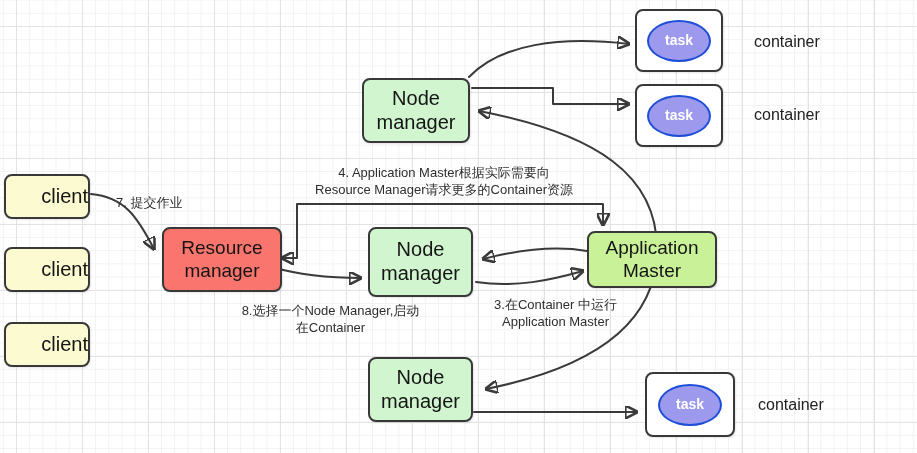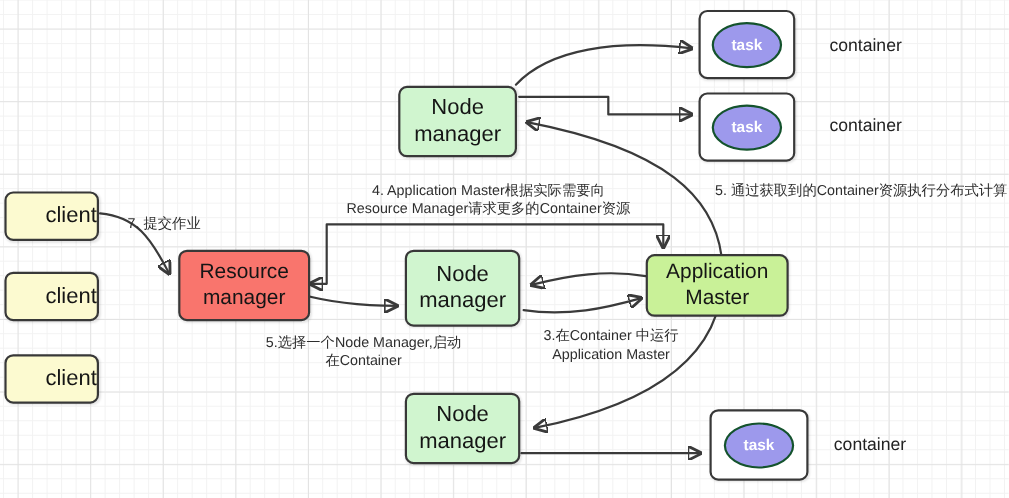--- a/index.html
+++ b/index.html
@@ -22,21 +22,21 @@
     border:2px solid #383838;border-radius:8px;
     display:flex;align-items:center;justify-content:center;text-align:center;
     color:#151515;line-height:1.18;box-shadow:1px 1px 2px rgba(0,0,0,0.10);
   }
   .client{font-size:20px;justify-content:flex-end;}
   .rm{font-size:19px;}
   .nm{font-size:20px;}
   .am{font-size:19px;}
   .cbox{background:#ffffff;}
   .task-ellipse{
-    width:64px;height:42px;border:2px solid #14532d;border-radius:50%;
+    width:64px;height:42px;border:2px solid #1d4ed8;border-radius:50%;
     display:flex;align-items:center;justify-content:center;
     color:#ffffff;font-weight:bold;font-size:14px;box-sizing:border-box;
   }
   .container-label{
     position:absolute;z-index:3;font-size:16px;color:#222;white-space:nowrap;margin-left:14px;
   }
   .annotation{
     position:absolute;z-index:3;font-size:13px;color:#2e2e2e;white-space:nowrap;
     line-height:17px;
   }
@@ -109,29 +109,28 @@
     </div>
   </div>
 
   <div class="container-label" style="left:740px;top:33px;">container</div>
   <div class="container-label" style="left:740px;top:106px;">container</div>
   <div class="container-label" style="left:744px;top:396px;">container</div>
 
   <div class="annotation" style="left:116px;top:194px;">7. 提交作业</div>
 
   <div class="annotation center" style="left:228px;top:302px;width:205px;">
-    <span>5.选择一个Node Manager,启动</span>
+    <span>8.选择一个Node Manager,启动</span>
     <span>在Container</span>
   </div>
 
   <div class="annotation center" style="left:478px;top:296px;width:155px;">
     <span>3.在Container 中运行</span>
     <span>Application Master</span>
   </div>
 
   <div class="annotation center" style="left:305px;top:164px;width:278px;">
     <span>4. Application Master根据实际需要向</span>
     <span>Resource Manager请求更多的Container资源</span>
   </div>
 
-  <div class="annotation" style="left:650px;top:164px;">5. 通过获取到的Container资源执行分布式计算</div>
 
 </div>
 
 </body></html>

